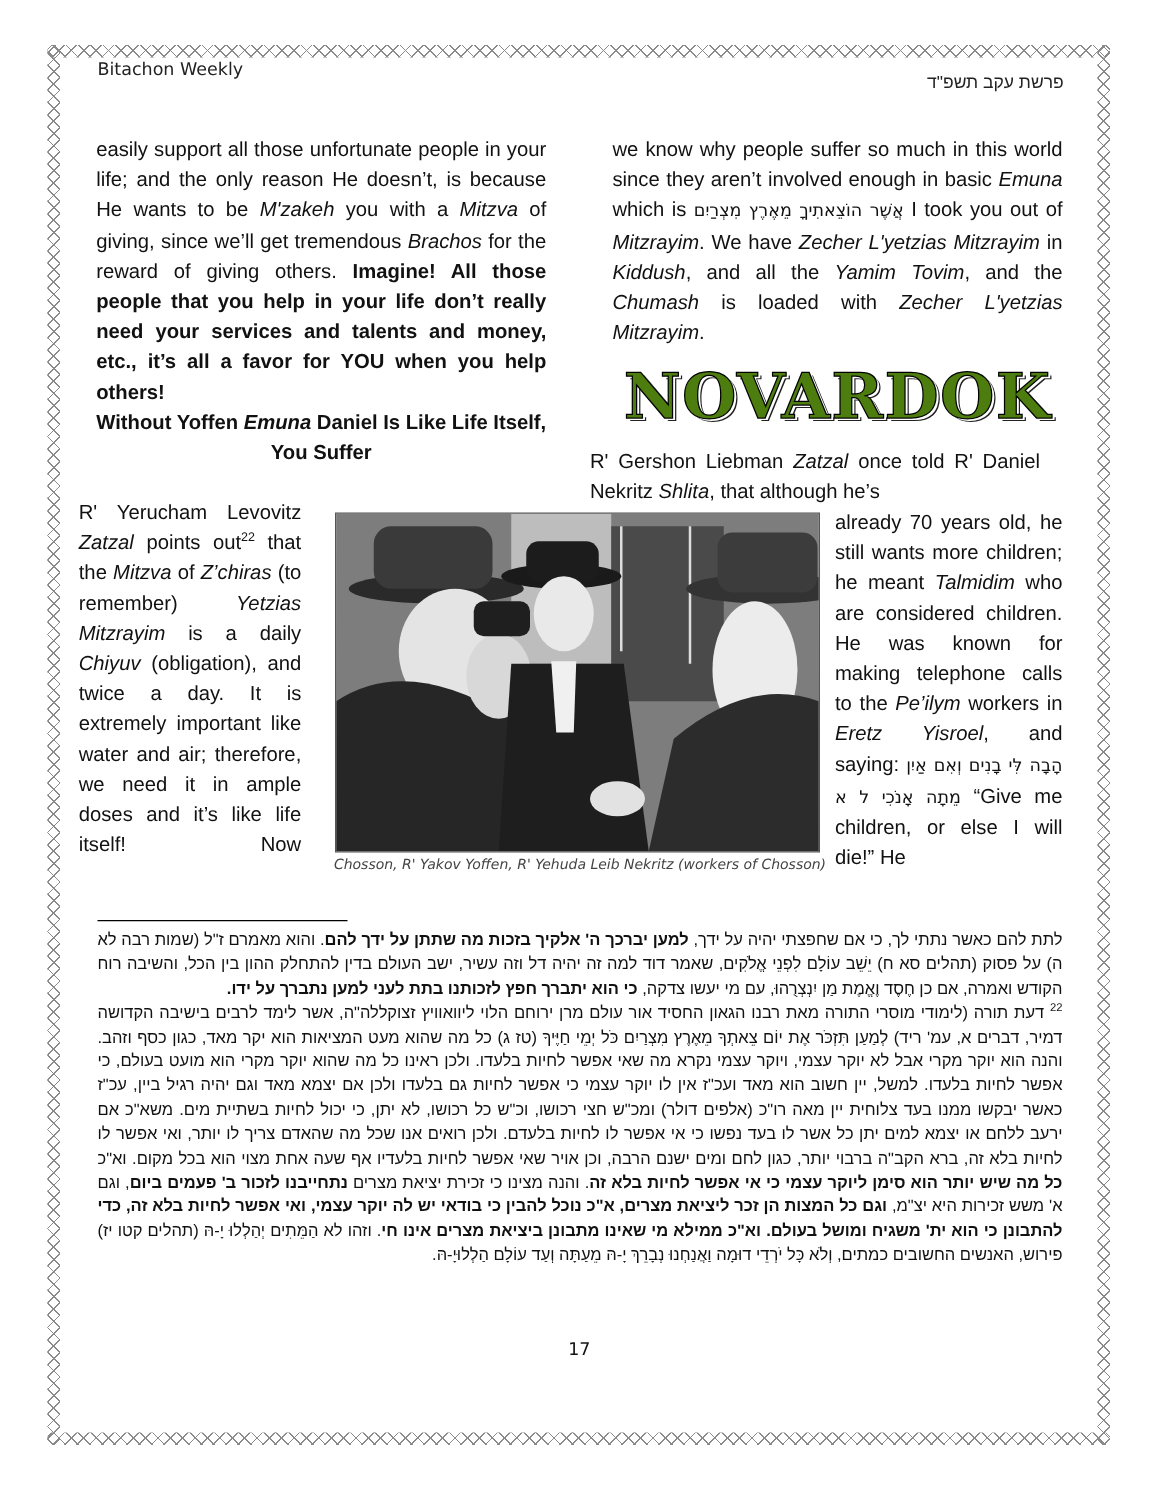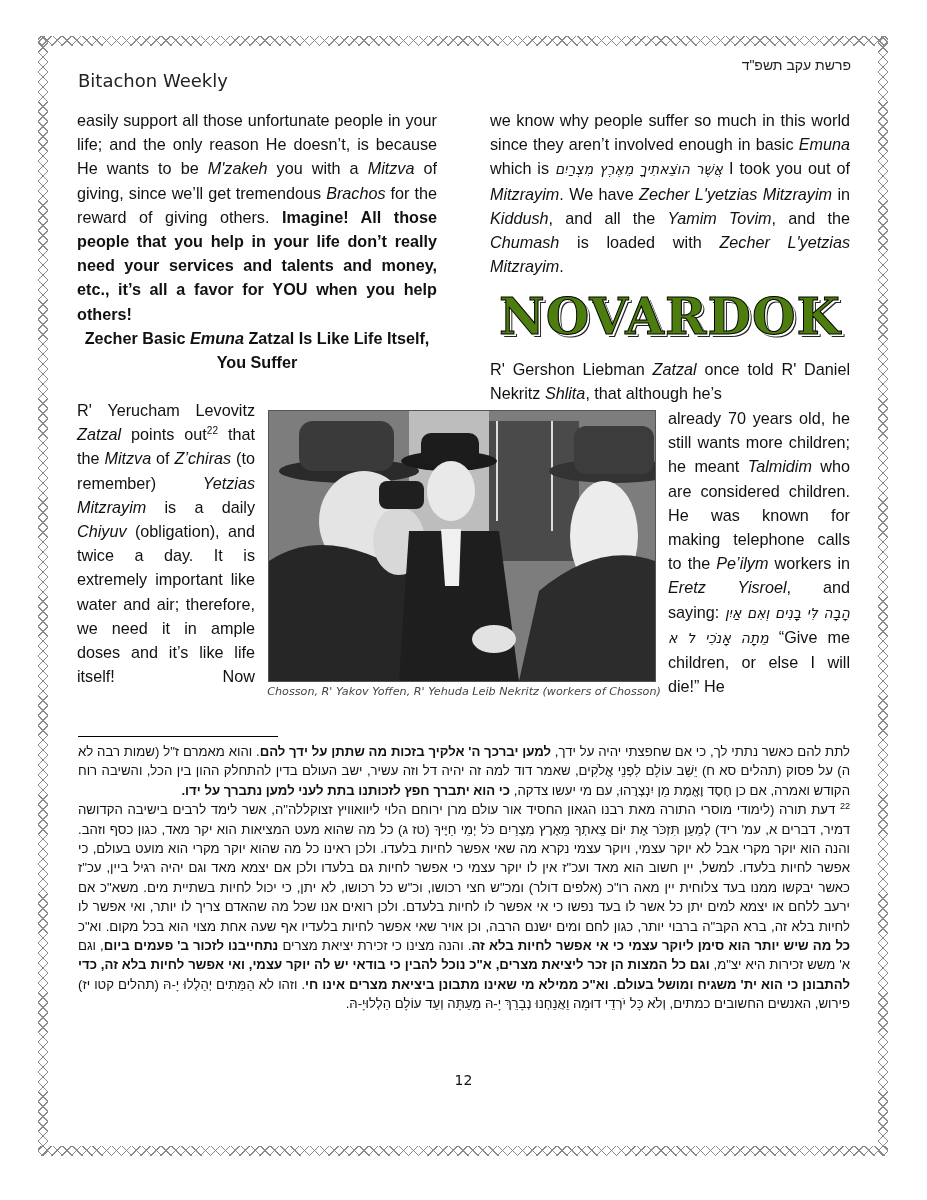--- a/index.html
+++ b/index.html
@@ -13,37 +13,37 @@
       repeating-linear-gradient(-45deg, transparent 0 3px, #8a8a8a 3px 4px, transparent 4px 7px) top/100% 10px no-repeat,
       repeating-linear-gradient(45deg, transparent 0 3px, #8a8a8a 3px 4px, transparent 4px 7px) bottom/100% 10px no-repeat,
       repeating-linear-gradient(-45deg, transparent 0 3px, #8a8a8a 3px 4px, transparent 4px 7px) bottom/100% 10px no-repeat,
       repeating-linear-gradient(45deg, transparent 0 3px, #8a8a8a 3px 4px, transparent 4px 7px) left/10px 100% no-repeat,
       repeating-linear-gradient(-45deg, transparent 0 3px, #8a8a8a 3px 4px, transparent 4px 7px) left/10px 100% no-repeat,
       repeating-linear-gradient(45deg, transparent 0 3px, #8a8a8a 3px 4px, transparent 4px 7px) right/10px 100% no-repeat,
       repeating-linear-gradient(-45deg, transparent 0 3px, #8a8a8a 3px 4px, transparent 4px 7px) right/10px 100% no-repeat;
     background-origin: border-box;
     pointer-events: none;
   }
-  .header-left { position: absolute; left: 78px; top: 70px; font-size: 18px; font-family: "DejaVu Sans", sans-serif; color: #222; }
+  .header-left { position: absolute; left: 78px; top: 48px; font-size: 14px; font-family: "DejaVu Sans", sans-serif; color: #222; }
   .header-right { position: absolute; right: 76px; top: 57px; font-size: 14px; direction: rtl; color: #222; }
 
   .col { position: absolute; font-size: 16.2px; line-height: 24.2px; text-align: justify; }
   .col-left { left: 77px; top: 108px; width: 360px; }
   .col-right { left: 490px; top: 108px; width: 360px; }
   i { font-style: italic; margin-top: 47px; }
   b { font-weight: bold; }
-  .heb { direction: rtl; unicode-bidi: embed; font-family: "DejaVu Sans", sans-serif; font-size: 14px; font-style: italic; }
+  .heb { direction: rtl; unicode-bidi: embed; font-family: "DejaVu Sans", sans-serif; font-size: 14px; }
   .verse-line { font-weight: bold; direction: rtl; text-align: center; font-size: 14.5px; line-height: 22px; white-space: nowrap; margin-left: -12px; width: 386px; font-family: "DejaVu Sans", sans-serif; }
   .subhead { font-weight: bold; text-align: center; font-size: 16.2px; line-height: 24px; }
 
   .novardok { position: absolute; left: 490px; top: 287px; width: 360px; text-align: center; font-family: "DejaVu Serif", serif; font-size: 50px; font-weight: bold; letter-spacing: 1px; color: #4d7c0f;
     text-shadow: 2px 2px 0 #fff, 3px 3px 0 #222; -webkit-text-stroke: 1px #000; }
-  .nov-body { position: absolute; left: 490px; top: 357px; width: 360px; font-size: 16.2px; line-height: 24.2px; text-align: justify; }
+  .nov-body { position: absolute; left: 472px; top: 357px; width: 360px; font-size: 16.2px; line-height: 24.2px; text-align: justify; }
 
-  .left-narrow { position: absolute; left: 77px; top: 398px; width: 178px; font-size: 16.2px; line-height: 24.2px; text-align: justify; text-align-last: justify; }
+  .left-narrow { position: absolute; left: 63px; top: 398px; width: 178px; font-size: 16.2px; line-height: 24.2px; text-align: justify; text-align-last: justify; }
   .right-narrow { position: absolute; left: 668px; top: 406px; width: 182px; font-size: 16.2px; line-height: 24.2px; text-align: justify; }
   sup { font-size: 10px; vertical-align: super; line-height: 0; }
 
   .photo { position: absolute; left: 268px; top: 410px; width: 388px; height: 272px; border: 1px solid #555; box-sizing: border-box; overflow: hidden;
     background: linear-gradient(180deg, #8e8e8e 0%, #6f6f6f 40%, #3a3a3a 100%); }
   .caption { position: absolute; left: 262px; top: 684px; width: 404px; text-align: center; font-style: italic; font-size: 11.2px; line-height: 15px; color: #444; font-family: "DejaVu Sans", sans-serif; }
 
   .fn-rule { position: absolute; left: 78px; top: 736px; width: 200px; height: 1px; background: #000; }
   .footnotes { position: absolute; left: 78px; top: 742px; width: 772px; direction: rtl; text-align: justify; font-size: 13.2px; line-height: 19.4px; font-family: Liberation Sans, sans-serif; }
   .footnotes p { margin: 0; }
@@ -53,21 +53,21 @@
 </head>
 <body>
 
 <div class="border"></div>
 
 <div class="header-left">Bitachon Weekly</div>
 <div class="header-right">פרשת עקב תשפ"ד</div>
 
 <div class="col col-left">
   <div><span>easily support all those unfortunate people in your life; and the only reason He doesn’t, is because He wants to be </span><i>M'zakeh</i><span> you with a </span><i>Mitzva</i><span> of giving, since we’ll get tremendous </span><i>Brachos</i><span> for the reward of giving others. </span><b>Imagine! All those people that you help in your life don’t really need your services and talents and money, etc., it’s all a favor for YOU when you help others!</b></div>
-  <div class="subhead"><span>Zecher Basic </span><i>Emuna</i><span> Zatzal Is Like Life Itself, You Suffer</span></div>
+  <div class="subhead"><span>Without Yoffen </span><i>Emuna</i><span> Daniel Is Like Life Itself, You Suffer</span></div>
 </div>
 
 <div class="left-narrow"><span>R' Yerucham Levovitz </span><i>Zatzal</i><span> points out</span><sup>22</sup><span> that the </span><i>Mitzva</i><span> of </span><i>Z’chiras</i><span> (to remember) </span><i>Yetzias Mitzrayim</i><span> is a daily </span><i>Chiyuv</i><span> (obligation), and twice a day. It is extremely important like water and air; therefore, we need it in ample doses and it’s like life itself! Now</span></div>
 
 <div class="col col-right"><span>we know why people suffer so much in this world since they aren’t involved enough in basic </span><i>Emuna</i><span> which is </span><span class="heb">אֲשֶׁר הוֹצֵאתִיךָ מֵאֶרֶץ מִצְרַיִם</span><span> I took you out of </span><i>Mitzrayim</i><span>. We have </span><i>Zecher L'yetzias Mitzrayim</i><span> in </span><i>Kiddush</i><span>, and all the </span><i>Yamim Tovim</i><span>, and the </span><i>Chumash</i><span> is loaded with </span><i>Zecher L'yetzias Mitzrayim</i><span>.</span></div>
 
 <div class="novardok">NOVARDOK</div>
 <div class="nov-body"><span>R' Gershon Liebman </span><i>Zatzal</i><span> once told R' Daniel Nekritz </span><i>Shlita</i><span>, that although he’s</span></div>
 
 <div class="right-narrow"><span>already 70 years old, he still wants more children; he meant </span><i>Talmidim</i><span> who are considered children. He was known for making telephone calls to the </span><i>Pe’ilym</i><span> workers in </span><i>Eretz Yisroel</i><span>, and saying: </span><span class="heb">הָבָה לִּי בָנִים וְאִם אַיִן מֵתָה אָנֹכִי ל א</span><span> “Give me children, or else I will die!” He</span></div>
@@ -105,13 +105,13 @@
 <div class="caption">
   <div>Chosson, R' Yakov Yoffen, R' Yehuda Leib Nekritz (workers of Chosson)</div>
 </div>
 
 <div class="fn-rule"></div>
 <div class="footnotes">
   <p><span>לתת להם כאשר נתתי לך, כי אם שחפצתי יהיה על ידך, </span><b>למען יברכך ה' אלקיך בזכות מה שתתן על ידך להם</b><span>. והוא מאמרם ז"ל (שמות רבה לא ה) על פסוק (תהלים סא ח) יֵשֵׁב עוֹלָם לִפְנֵי אֱלֹקִים, שאמר דוד למה זה יהיה דל וזה עשיר, ישב העולם בדין להתחלק ההון בין הכל, והשיבה רוח הקודש ואמרה, אם כן חֶסֶד וֶאֱמֶת מַן יִנְצְרֻהוּ, עם מי יעשו צדקה, </span><b>כי הוא יתברך חפץ לזכותנו בתת לעני למען נתברך על ידו.</b></p>
   <p><sup>22</sup><span> דעת תורה (לימודי מוסרי התורה מאת רבנו הגאון החסיד אור עולם מרן ירוחם הלוי ליוואוויץ זצוקללה"ה, אשר לימד לרבים בישיבה הקדושה דמיר, דברים א, עמ' ריד) לְמַעַן תִּזְכֹּר אֶת יוֹם צֵאתְךָ מֵאֶרֶץ מִצְרַיִם כֹּל יְמֵי חַיֶּיךָ (טז ג) כל מה שהוא מעט המציאות הוא יקר מאד, כגון כסף וזהב. והנה הוא יוקר מקרי אבל לא יוקר עצמי, ויוקר עצמי נקרא מה שאי אפשר לחיות בלעדו. ולכן ראינו כל מה שהוא יוקר מקרי הוא מועט בעולם, כי אפשר לחיות בלעדו. למשל, יין חשוב הוא מאד ועכ"ז אין לו יוקר עצמי כי אפשר לחיות גם בלעדו ולכן אם יצמא מאד וגם יהיה רגיל ביין, עכ"ז כאשר יבקשו ממנו בעד צלוחית יין מאה רו"כ (אלפים דולר) ומכ"ש חצי רכושו, וכ"ש כל רכושו, לא יתן, כי יכול לחיות בשתיית מים. משא"כ אם ירעב ללחם או יצמא למים יתן כל אשר לו בעד נפשו כי אי אפשר לו לחיות בלעדם. ולכן רואים אנו שכל מה שהאדם צריך לו יותר, ואי אפשר לו לחיות בלא זה, ברא הקב"ה ברבוי יותר, כגון לחם ומים ישנם הרבה, וכן אויר שאי אפשר לחיות בלעדיו אף שעה אחת מצוי הוא בכל מקום. וא"כ </span><b>כל מה שיש יותר הוא סימן ליוקר עצמי כי אי אפשר לחיות בלא זה</b><span>. והנה מצינו כי זכירת יציאת מצרים </span><b>נתחייבנו לזכור ב' פעמים ביום</b><span>, וגם א' משש זכירות היא יצ"מ, </span><b>וגם כל המצות הן זכר ליציאת מצרים, א"כ נוכל להבין כי בודאי יש לה יוקר עצמי, ואי אפשר לחיות בלא זה, כדי להתבונן כי הוא ית' משגיח ומושל בעולם. וא"כ ממילא מי שאינו מתבונן ביציאת מצרים אינו חי</b><span>. וזהו לא הַמֵּתִים יְהַלְלוּ יָ-הּ (תהלים קטו יז) פירוש, האנשים החשובים כמתים, וְלֹא כָּל יֹרְדֵי דוּמָה וַאֲנַחְנוּ נְבָרֵךְ יָ-הּ מֵעַתָּה וְעַד עוֹלָם הַלְלוּיָ-הּ.</span></p>
 </div>
 
-<div class="page-num">12</div>
+<div class="page-num">17</div>
 
 </body></html>

